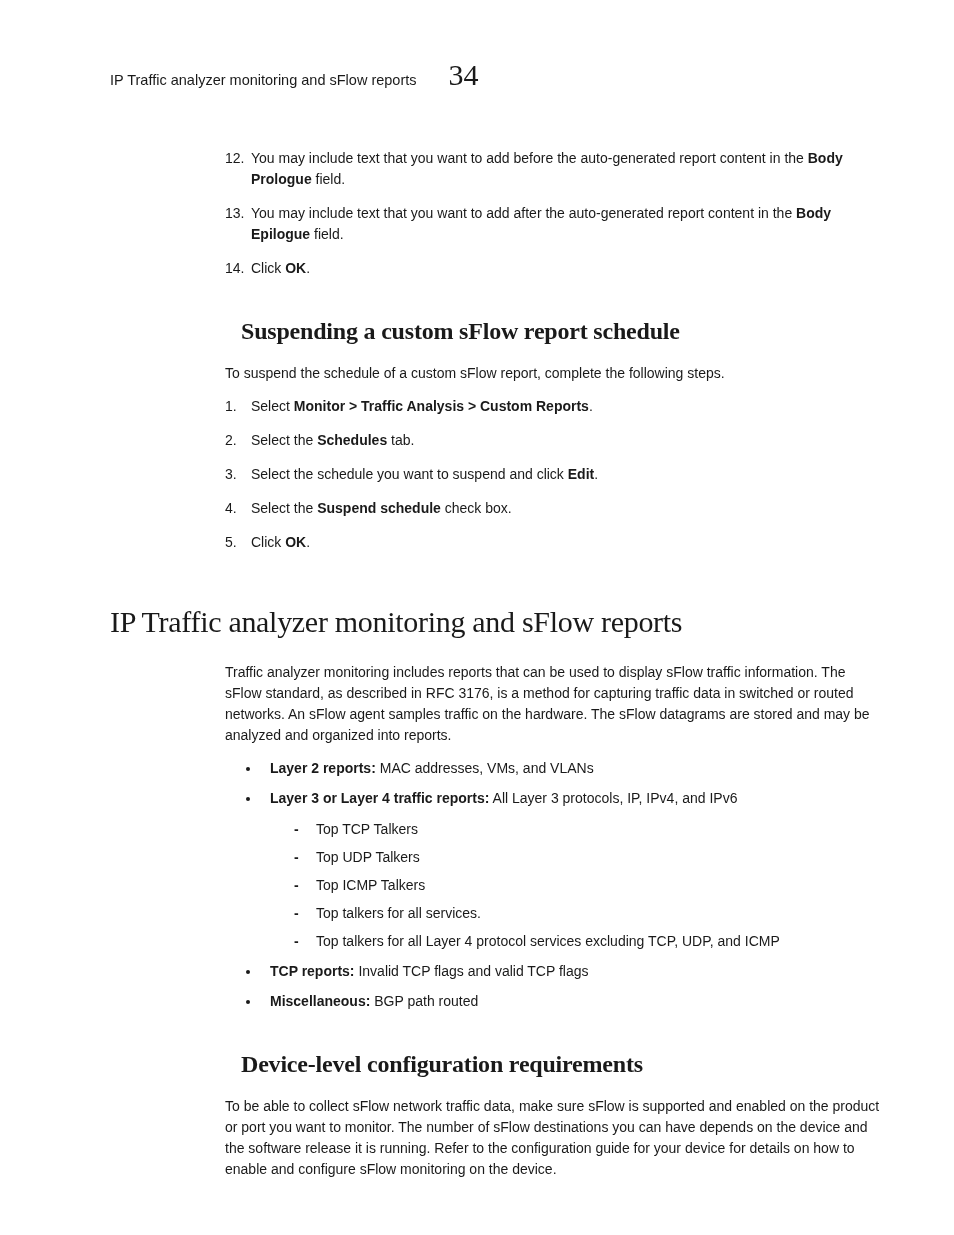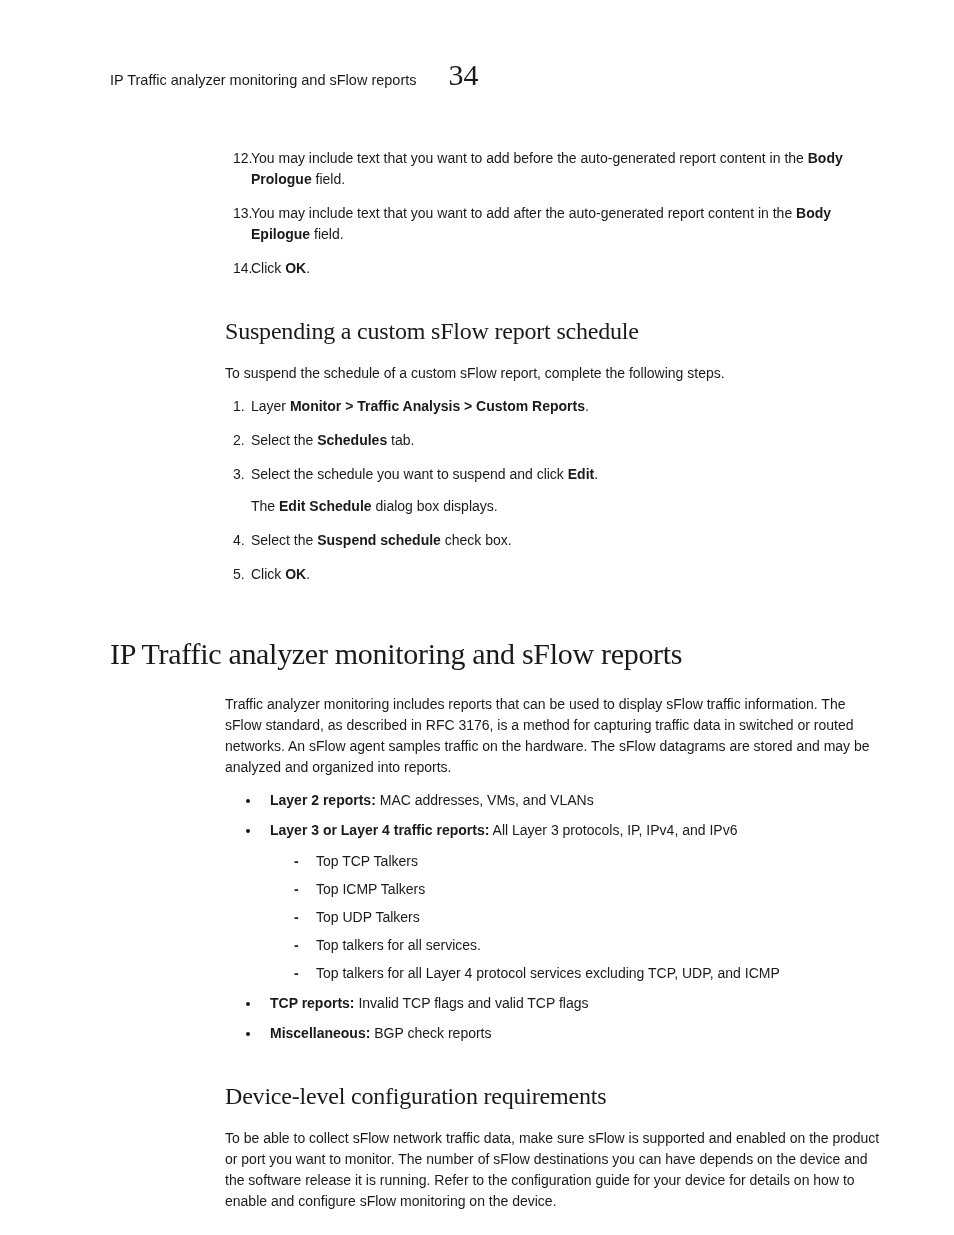--- a/index.html
+++ b/index.html
@@ -38,31 +38,31 @@
     padding: 0;
     margin: 0;
   }
   ol.numbered > li {
     position: relative;
     padding-left: 26px;
     margin-bottom: 13px;
   }
   ol.numbered > li > .num {
     position: absolute;
-    left: 8px;
+    left: 0;
     top: 0;
   }
   .sub {
     margin-top: 11px;
   }
   h2 {
     font-family: "Times New Roman", Times, serif;
-    font-weight: normal;
+    font-weight: bold;
     font-size: 24px;
-    margin: 34px 0 14px 0;
+    margin: 34px 0 14px 16px;
     font-stretch: condensed;
     letter-spacing: -0.2px;
   }
   h1.major {
     font-family: "Times New Roman", Times, serif;
     font-weight: normal;
     font-size: 30px;
     margin: 46px 0 18px -115px;
     letter-spacing: -0.3px;
   }
@@ -121,32 +121,29 @@
       <span>Click </span><strong>OK</strong><span>.</span>
     </li>
   </ol>
 
   <h2>Suspending a custom sFlow report schedule</h2>
   <p class="para">To suspend the schedule of a custom sFlow report, complete the following steps.</p>
 
   <ol class="numbered">
     <li>
       <span class="num">1.</span>
-      <span>Layer </span><strong>Monitor &gt; Traffic Analysis &gt; Custom Reports</strong><span>.</span>
+      <span>Select </span><strong>Monitor &gt; Traffic Analysis &gt; Custom Reports</strong><span>.</span>
     </li>
     <li>
       <span class="num">2.</span>
       <span>Select the </span><strong>Schedules</strong><span> tab.</span>
     </li>
     <li>
       <span class="num">3.</span>
       <span>Select the schedule you want to suspend and click </span><strong>Edit</strong><span>.</span>
-      <div class="sub">
-        <span>The </span><strong>Edit Schedule</strong><span> dialog box displays.</span>
-      </div>
     </li>
     <li>
       <span class="num">4.</span>
       <span>Select the </span><strong>Suspend schedule</strong><span> check box.</span>
     </li>
     <li>
       <span class="num">5.</span>
       <span>Click </span><strong>OK</strong><span>.</span>
     </li>
   </ol>
@@ -155,30 +152,30 @@
   <p class="para">Traffic analyzer monitoring includes reports that can be used to display sFlow traffic information. The sFlow standard, as described in RFC 3176, is a method for capturing traffic data in switched or routed networks. An sFlow agent samples traffic on the hardware. The sFlow datagrams are stored and may be analyzed and organized into reports.</p>
 
   <ul class="bullets">
     <li>
       <strong>Layer 2 reports:</strong><span> MAC addresses, VMs, and VLANs</span>
     </li>
     <li>
       <strong>Layer 3 or Layer 4 traffic reports:</strong><span> All Layer 3 protocols, IP, IPv4, and IPv6</span>
       <ul class="dashes">
         <li>Top TCP Talkers</li>
+        <li>Top UDP Talkers</li>
         <li>Top ICMP Talkers</li>
-        <li>Top UDP Talkers</li>
         <li>Top talkers for all services.</li>
         <li>Top talkers for all Layer 4 protocol services excluding TCP, UDP, and ICMP</li>
       </ul>
     </li>
     <li>
       <strong>TCP reports:</strong><span> Invalid TCP flags and valid TCP flags</span>
     </li>
     <li>
-      <strong>Miscellaneous:</strong><span> BGP check reports</span>
+      <strong>Miscellaneous:</strong><span> BGP path routed</span>
     </li>
   </ul>
 
   <h2>Device-level configuration requirements</h2>
   <p class="para">To be able to collect sFlow network traffic data, make sure sFlow is supported and enabled on the product or port you want to monitor. The number of sFlow destinations you can have depends on the device and the software release it is running. Refer to the configuration guide for your device for details on how to enable and configure sFlow monitoring on the device.</p>
 
 </div>
 
 </body></html>

